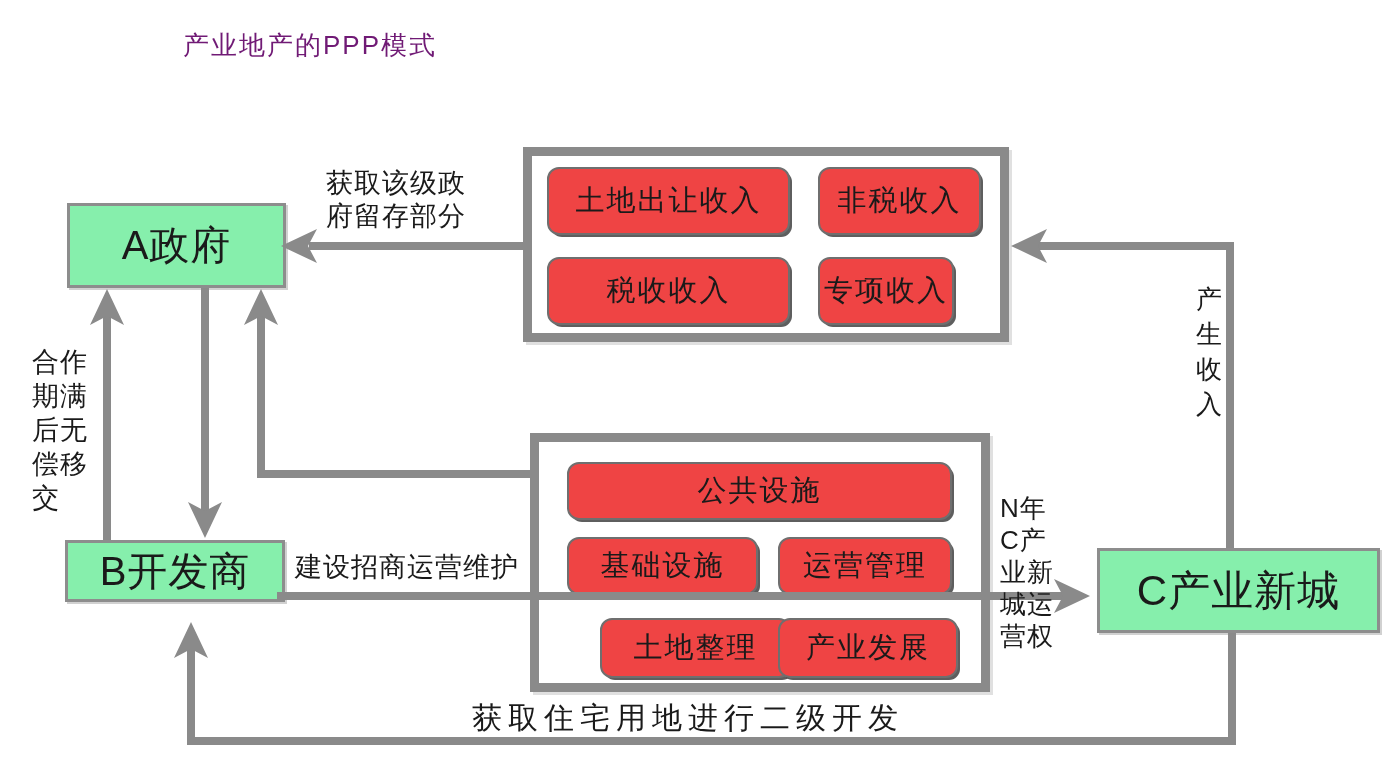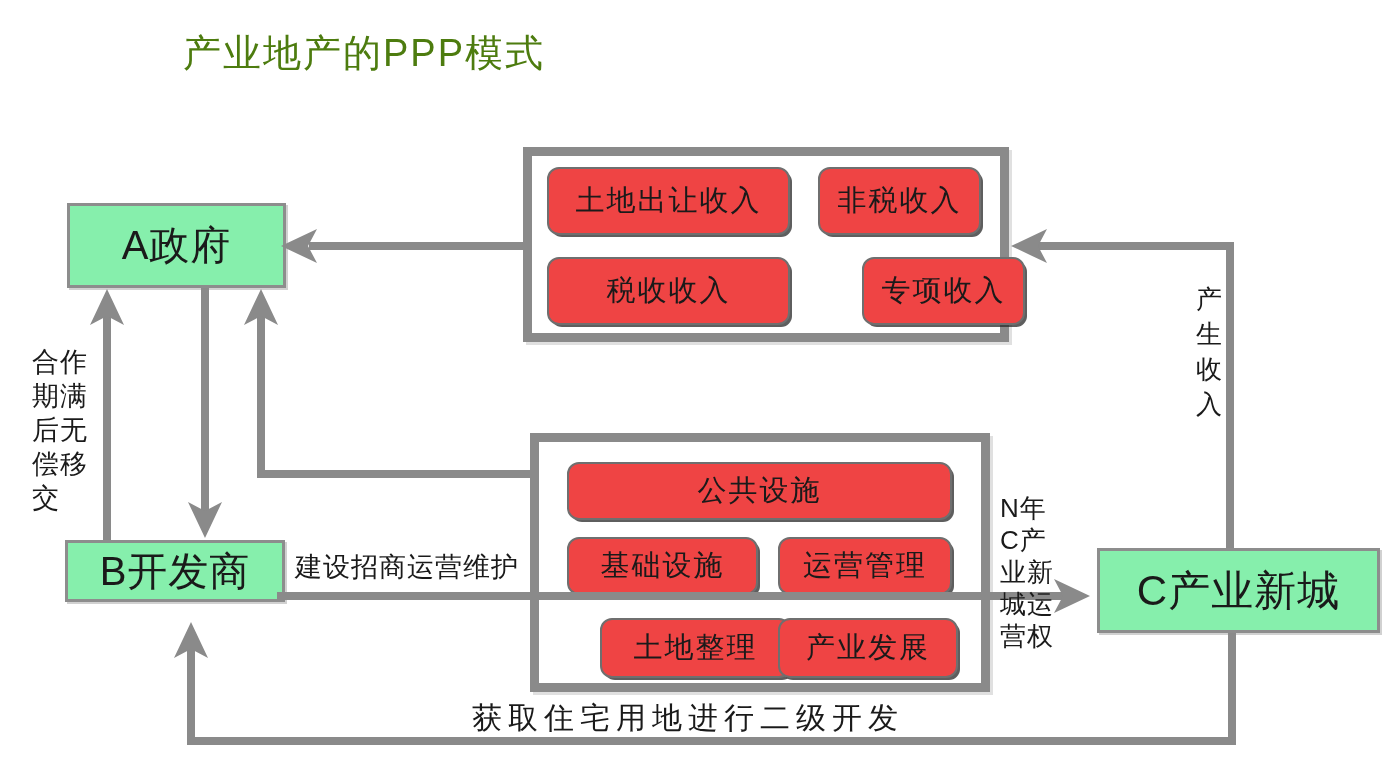--- a/index.html
+++ b/index.html
@@ -2,21 +2,21 @@
 <html><head>
 <meta charset="utf-8">
 <style>
   html,body{margin:0;padding:0;background:#ffffff;}
   .canvas{
     position:relative;width:1391px;height:784px;background:#ffffff;overflow:hidden;
     font-family:"Liberation Sans","DejaVu Sans",sans-serif;color:#1a1a1a;
   }
   .abs{position:absolute;}
   
-  .title{font-size:38px;letter-spacing:2px;color:#4d7c0f;white-space:nowrap;}
+  .title{font-size:26px;letter-spacing:2px;color:#701a75;white-space:nowrap;}
   
   .node{
     background:#86efac;border:3px solid #8d8d8d;box-shadow:2px 2px 0 rgba(0,0,0,0.18);
     display:flex;align-items:center;justify-content:center;
     font-size:40px;letter-spacing:1px;z-index:1;box-sizing:border-box;margin-left:7px;
   }
   .node.city{font-size:42px;}
   
   .group{
     background:#ffffff;border:9px solid #8a8a8a;box-shadow:3px 3px 0 rgba(0,0,0,0.12);
@@ -96,41 +96,42 @@
   <div class="abs group" style="left:523px;top:147px;width:486px;height:195px;"></div>
   <div class="abs pill" style="left:547px;top:167px;width:243px;height:68px;">
     <span>土地出让收入</span>
   </div>
   <div class="abs pill" style="left:818px;top:167px;width:163px;height:68px;">
     <span>非税收入</span>
   </div>
   <div class="abs pill" style="left:547px;top:257px;width:243px;height:68px;">
     <span>税收收入</span>
   </div>
-  <div class="abs pill" style="left:818px;top:257px;width:163px;height:68px;margin-left:44px;">
+  <div class="abs pill" style="left:818px;top:257px;width:136px;height:68px;">
     <span>专项收入</span>
   </div>
 
   <div class="abs group" style="left:530px;top:433px;width:460px;height:259px;"></div>
   <div class="abs pill" style="left:567px;top:462px;width:385px;height:58px;">
     <span>公共设施</span>
   </div>
   <div class="abs pill" style="left:567px;top:537px;width:191px;height:58px;">
     <span>基础设施</span>
   </div>
   <div class="abs pill" style="left:778px;top:537px;width:174px;height:58px;">
     <span>运营管理</span>
   </div>
   <div class="abs pill" style="left:600px;top:618px;width:191px;height:60px;">
     <span>土地整理</span>
   </div>
   <div class="abs pill" style="left:778px;top:618px;width:180px;height:60px;">
     <span>产业发展</span>
   </div>
 
+  <div class="abs lbl" style="left:326px;top:167px;width:146px;">获取该级政府留存部分</div>
 
   <div class="abs lbl" style="left:32px;top:322px;width:60px;line-height:34px;margin-top:23px;">合作期满后无偿移交</div>
 
 
 
   <div class="abs lbl nowrap" style="left:295px;top:551px;">建设招商运营维护</div>
 
   <div class="abs lbl" style="left:1000px;top:492px;width:62px;line-height:32px;font-size:26px;">N年C产业新城运营权</div>
 
   <div class="abs lbl" style="left:1196px;top:282px;width:28px;line-height:35px;font-size:26px;">产生收入</div>

